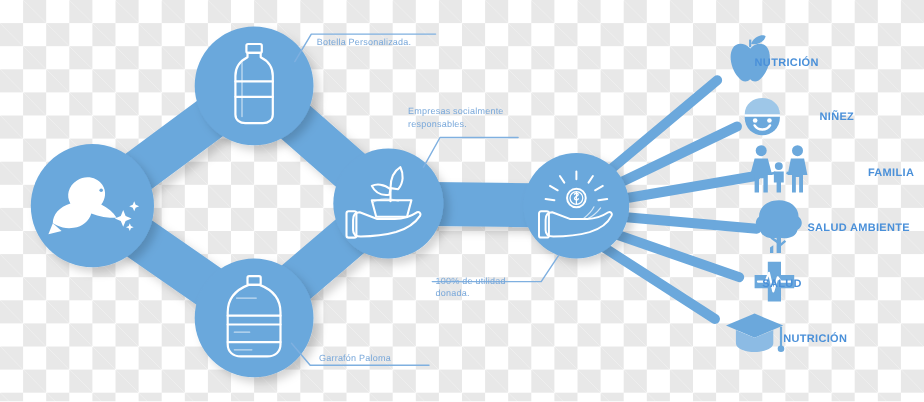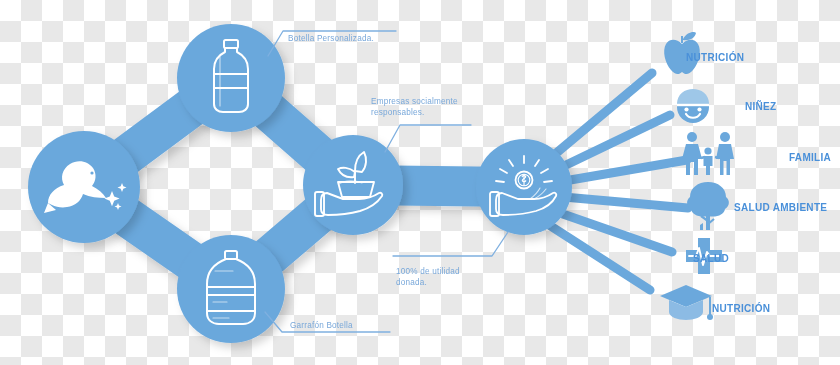--- a/index.html
+++ b/index.html
@@ -221,27 +221,27 @@
 
   <div class="lbl" style="left:288px; top:33px;text-align:center;">
     <div>Botella Personalizada.</div>
   </div>
 
   <div class="lbl" style="left:371px; top:96px;">
     <div>Empresas socialmente</div>
     <div>responsables.</div>
   </div>
 
-  <div class="lbl" style="left:396px; top:266px;">
+  <div class="lbl" style="left:396px; top:250px;">
     <div>100% de utilidad</div>
     <div>donada.</div>
   </div>
 
   <div class="lbl" style="left:290px; top:320px;">
-    <div>Garrafón Botella</div>
+    <div>Garrafón Paloma</div>
   </div>
 
   <div class="cat-lbl" style="left:686px; top:52px;">NUTRICIÓN</div>
   <div class="cat-lbl" style="left:717px; top:101px;padding-left:28px;">NIÑEZ</div>
   <div class="cat-lbl" style="left:744px; top:152px;margin-left:45px;">FAMILIA</div>
   <div class="cat-lbl" style="left:734px; top:202px;">SALUD AMBIENTE</div>
   <div class="cat-lbl" style="left:693px; top:253px;">SALUD</div>
   <div class="cat-lbl" style="left:712px; top:303px;">NUTRICIÓN</div>
 
 </div>

